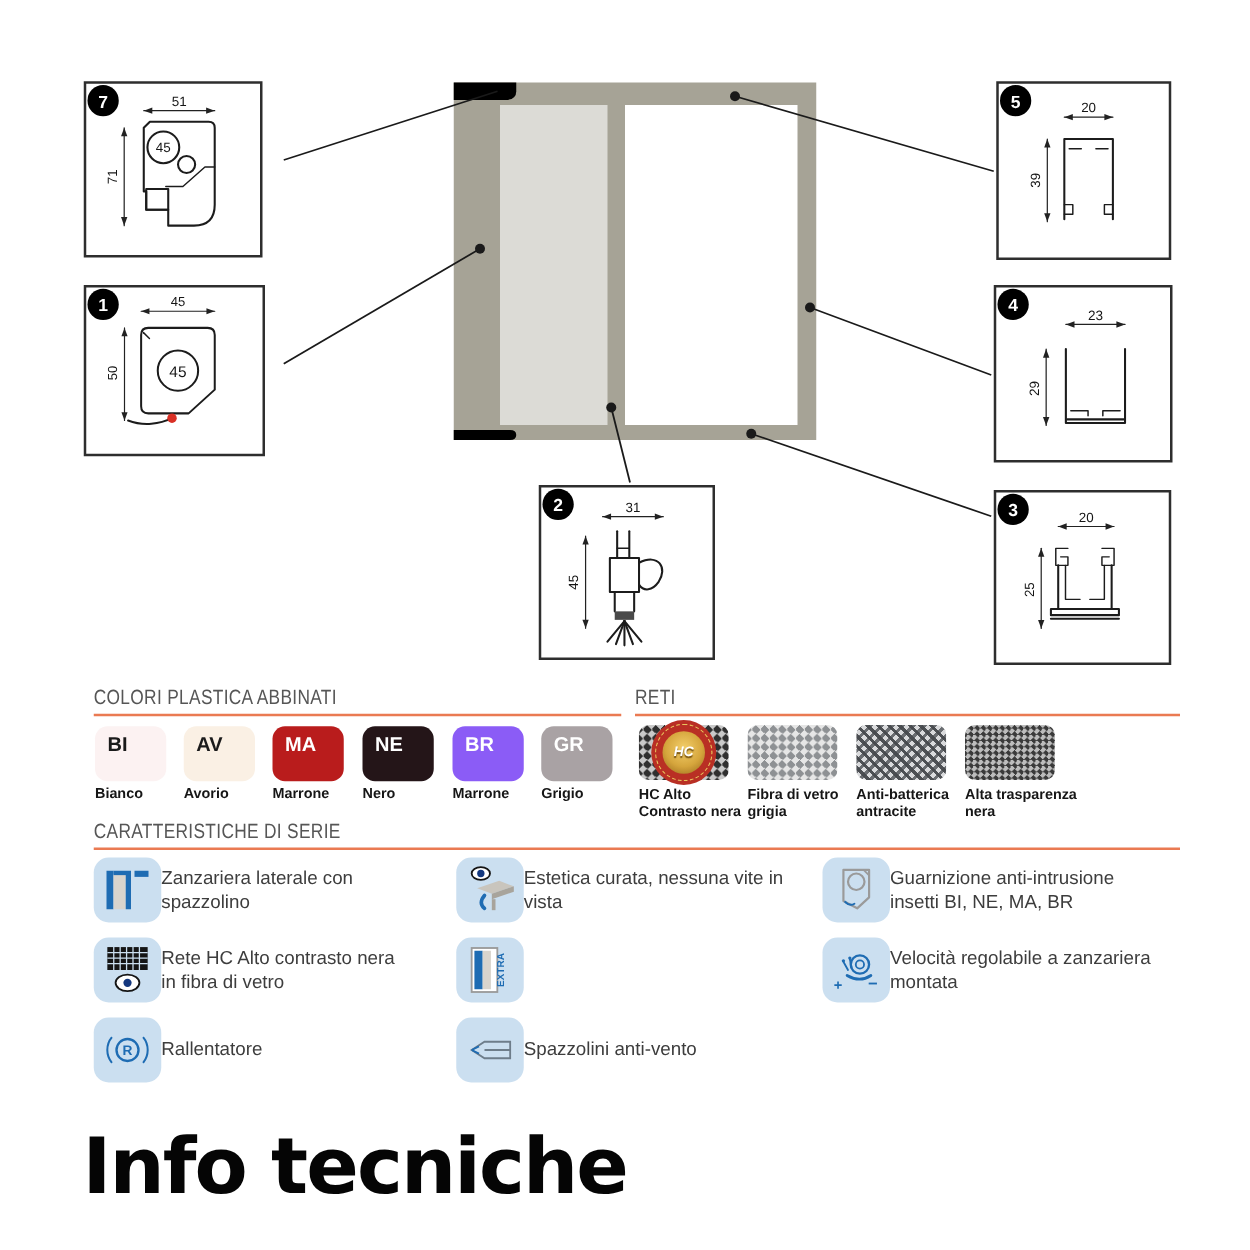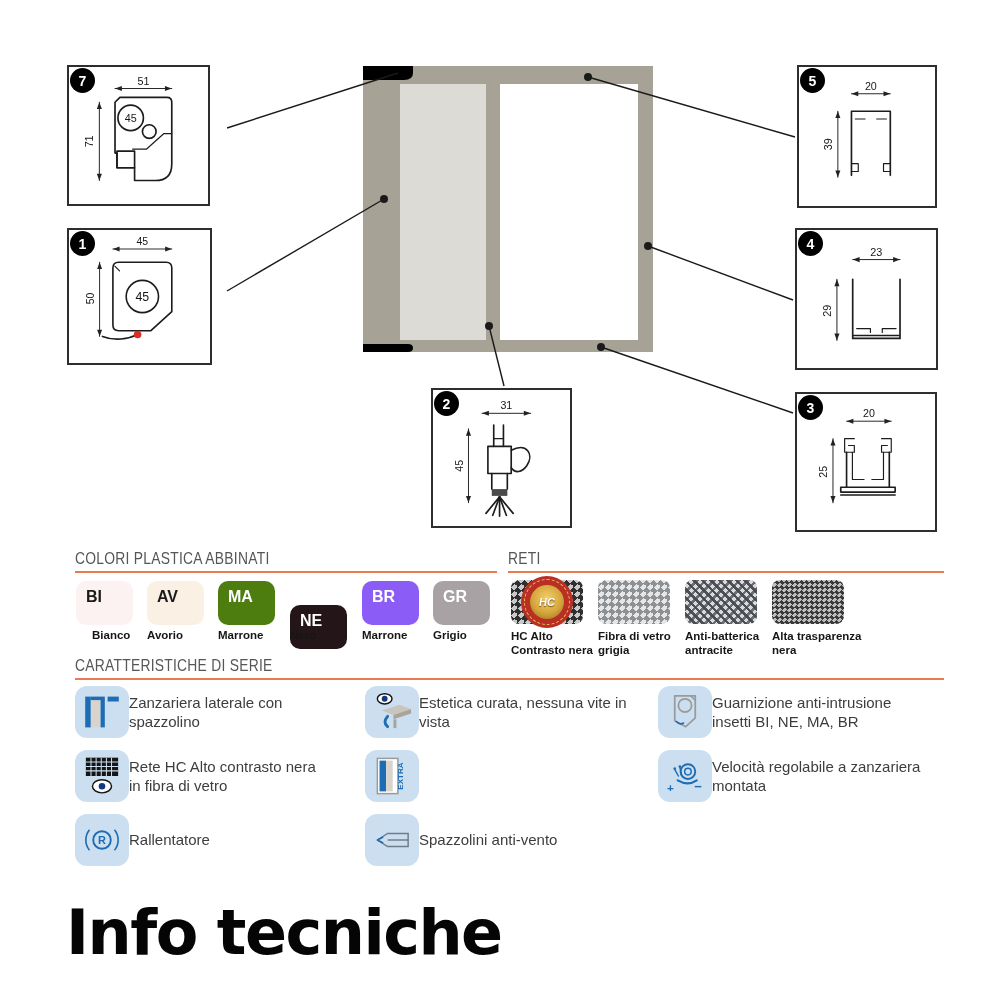--- a/index.html
+++ b/index.html
@@ -192,26 +192,26 @@
     <rect class="o thin" x="44" y="96" width="56" height="5"></rect>
     <line x1="44" y1="104" x2="100" y2="104" stroke="#1c1c1c" stroke-width="2.6"></line>
   </svg>
 </div>
 
 <div class="sec-title" style="left:75px;top:549px">COLORI PLASTICA ABBINATI</div>
 <div class="rule" style="left: 75px; top: 571px; width: 422px; background: rgb(234, 122, 82);"></div>
 
 <div class="swatch" style="left: 76px; top: 581px; background: rgb(252, 242, 242);"><span class="code" style="color: rgb(26, 26, 26);">BI</span></div>
 <div class="swatch" style="left: 147px; top: 581px; background: rgb(250, 240, 228);"><span class="code" style="color: rgb(26, 26, 26);">AV</span></div>
-<div class="swatch" style="left: 218px; top: 581px; background: #4d7c0f;"><span class="code" style="color: rgb(255, 255, 255);">MA</span></div>
-<div class="swatch" style="left: 290px; top: 581px; background: rgb(36, 21, 24); margin-top: 24px;"><span class="code" style="color: rgb(255, 255, 255);">NE</span></div>
+<div class="swatch" style="left: 218px; top: 581px; background: #b91c1c;"><span class="code" style="color: rgb(255, 255, 255);">MA</span></div>
+<div class="swatch" style="left: 290px; top: 581px; background: rgb(36, 21, 24);"><span class="code" style="color: rgb(255, 255, 255);">NE</span></div>
 <div class="swatch" style="left: 362px; top: 581px; background: #8b5cf6;"><span class="code" style="color: rgb(255, 255, 255);">BR</span></div>
 <div class="swatch" style="left: 433px; top: 581px; background: rgb(169, 162, 164);"><span class="code" style="color: rgb(255, 255, 255);">GR</span></div>
 
-<div class="swatch-label" style="left:92px;top:629px">Bianco</div>
+<div class="swatch-label" style="left:76px;top:629px">Bianco</div>
 <div class="swatch-label" style="left:147px;top:629px">Avorio</div>
 <div class="swatch-label" style="left:218px;top:629px">Marrone</div>
 <div class="swatch-label" style="left:290px;top:629px">Nero</div>
 <div class="swatch-label" style="left:362px;top:629px">Marrone</div>
 <div class="swatch-label" style="left:433px;top:629px">Grigio</div>
 
 <div class="sec-title" style="left:508px;top:549px">RETI</div>
 <div class="rule" style="left: 508px; top: 571px; width: 436px; background: rgb(234, 122, 82);"></div>
 
 <div class="net mesh-hc" style="left:511px;top:580px"></div>

